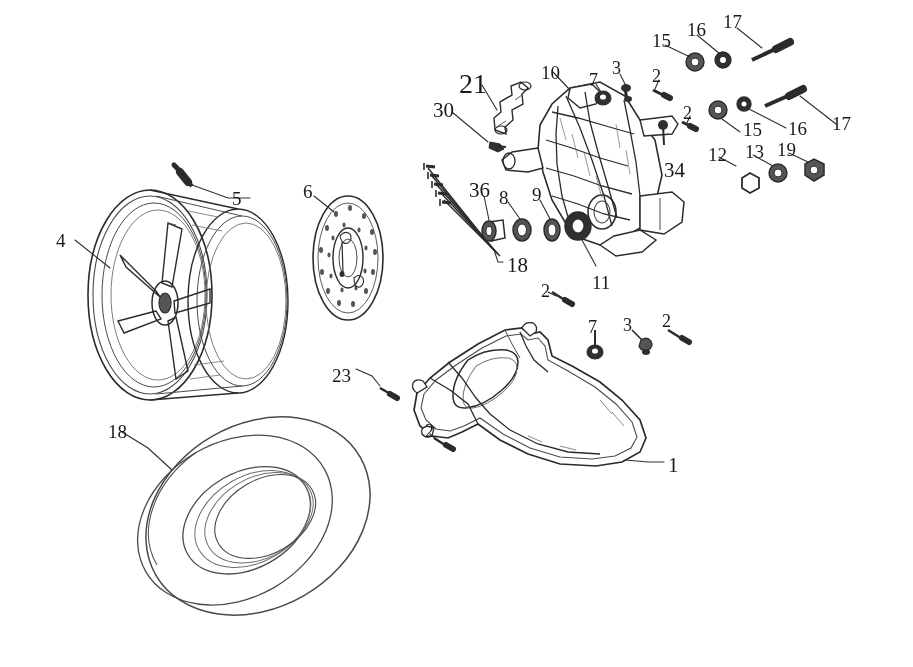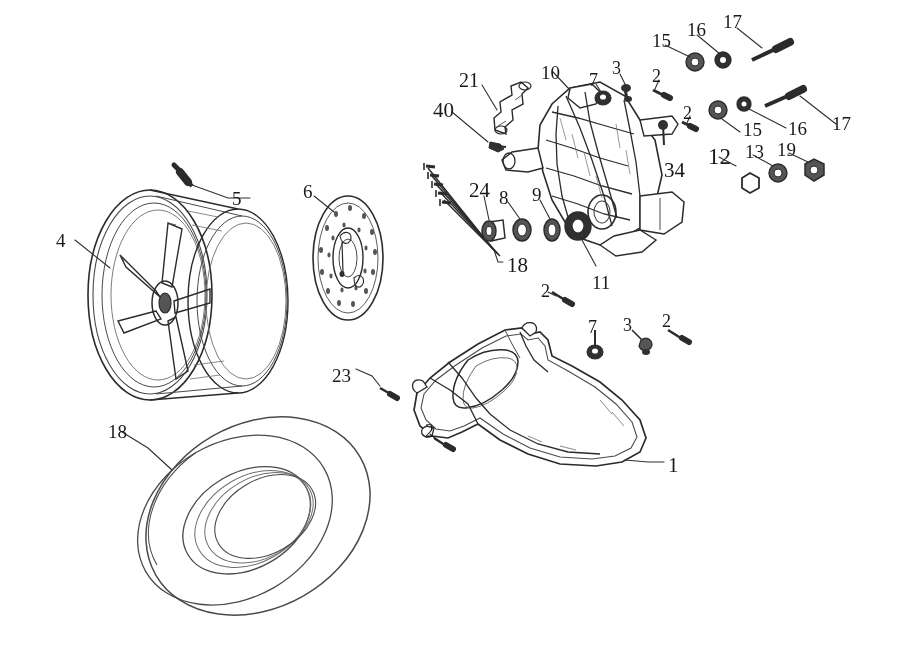--- a/index.html
+++ b/index.html
@@ -450,31 +450,31 @@
     <span class="callout-label" style="left:623px; top:316px; font-size:18px;">3</span>
     <span class="callout-label" style="left:56px;  top:231px; font-size:19px;">4</span>
     <span class="callout-label" style="left:232px; top:189px; font-size:19px;">5</span>
     <span class="callout-label" style="left:303px; top:182px; font-size:19px;">6</span>
     <span class="callout-label" style="left:589px; top:71px;  font-size:18px;">7</span>
     <span class="callout-label" style="left:588px; top:318px; font-size:18px;">7</span>
     <span class="callout-label" style="left:499px; top:188px; font-size:19px;">8</span>
     <span class="callout-label" style="left:532px; top:185px; font-size:19px;">9</span>
     <span class="callout-label" style="left:541px; top:56px;  font-size:19px;margin-top:7px;">10</span>
     <span class="callout-label" style="left:592px; top:273px; font-size:19px;">11</span>
-    <span class="callout-label" style="left:708px; top:145px; font-size:23px;">12</span>
+    <span class="callout-label" style="left:708px; top:145px; font-size:19px;">12</span>
     <span class="callout-label" style="left:745px; top:142px; font-size:19px;">13</span>
     <span class="callout-label" style="left:777px; top:140px; font-size:19px;">19</span>
     <span class="callout-label" style="left:652px; top:31px;  font-size:19px;">15</span>
     <span class="callout-label" style="left:743px; top:120px; font-size:19px;">15</span>
     <span class="callout-label" style="left:687px; top:20px;  font-size:19px;">16</span>
     <span class="callout-label" style="left:788px; top:119px; font-size:19px;">16</span>
     <span class="callout-label" style="left:723px; top:12px;  font-size:19px;">17</span>
     <span class="callout-label" style="left:832px; top:114px; font-size:19px;">17</span>
     <span class="callout-label" style="left:108px; top:422px; font-size:19px;">18</span>
     <span class="callout-label" style="left:507px; top:255px; font-size:21px;">18</span>
-    <span class="callout-label" style="left:433px; top:100px; font-size:21px;">40</span>
-    <span class="callout-label" style="left:459px; top:70px;  font-size:20px;">21</span>
+    <span class="callout-label" style="left:433px; top:100px; font-size:21px;">30</span>
+    <span class="callout-label" style="left:459px; top:70px;  font-size:28px;">21</span>
     <span class="callout-label" style="left:664px; top:160px; font-size:21px;">34</span>
     <span class="callout-label" style="left:332px; top:366px; font-size:19px;">23</span>
-    <span class="callout-label" style="left:469px; top:180px; font-size:21px;">24</span>
+    <span class="callout-label" style="left:469px; top:180px; font-size:21px;">36</span>
 
   </div>
 </div>
 
 </body></html>

